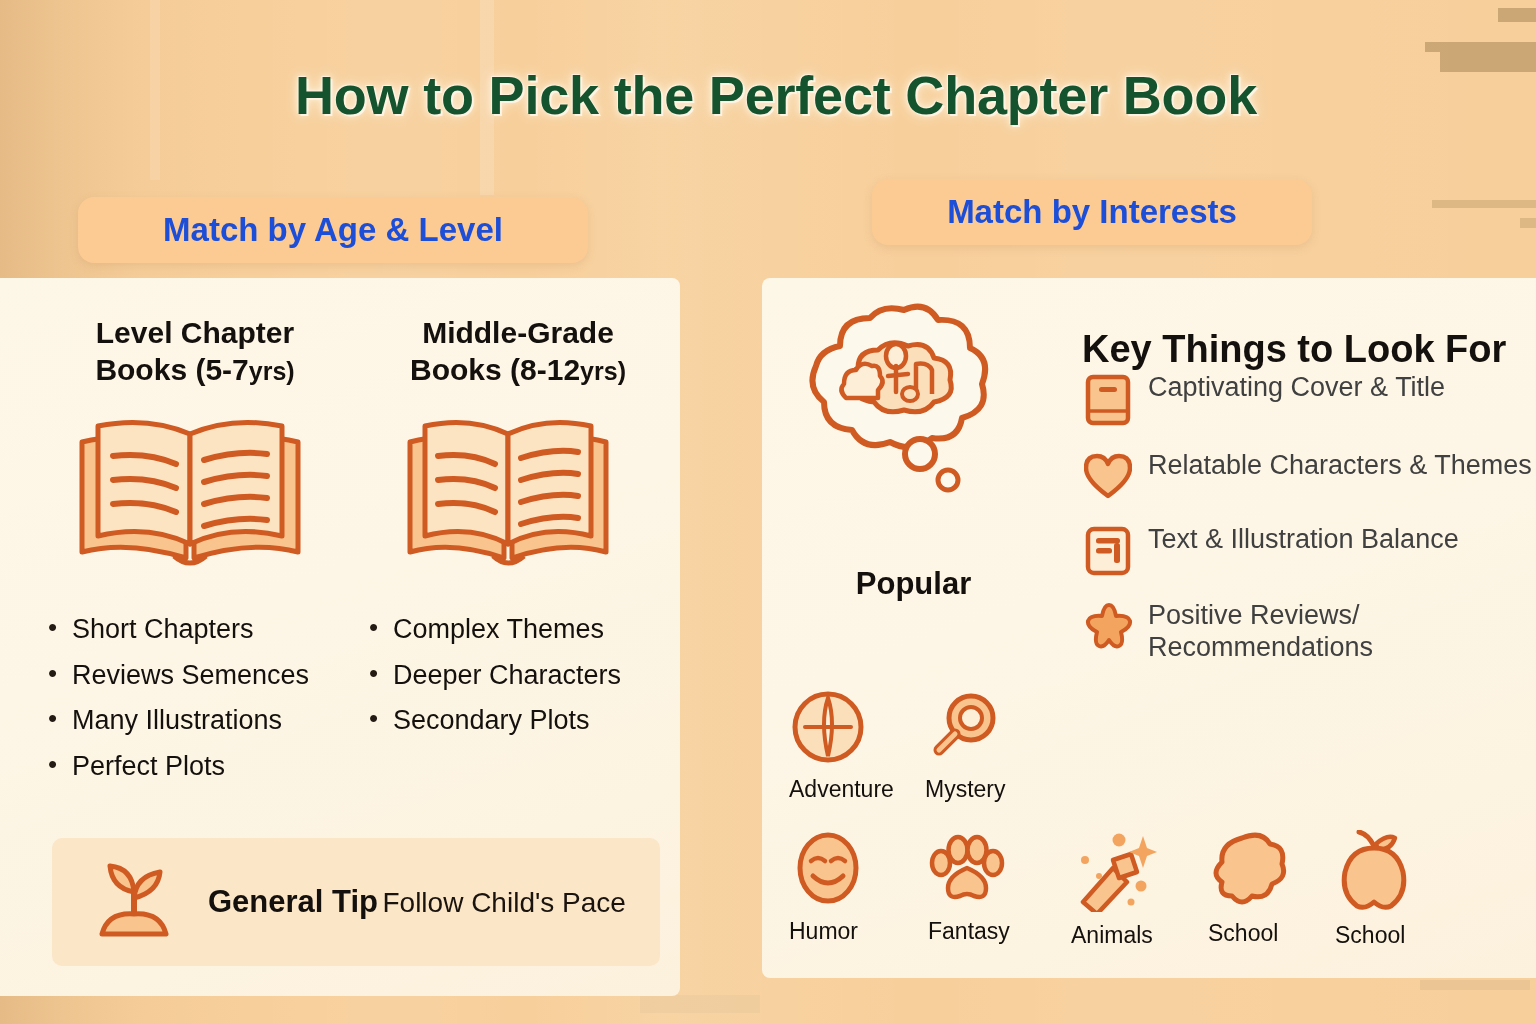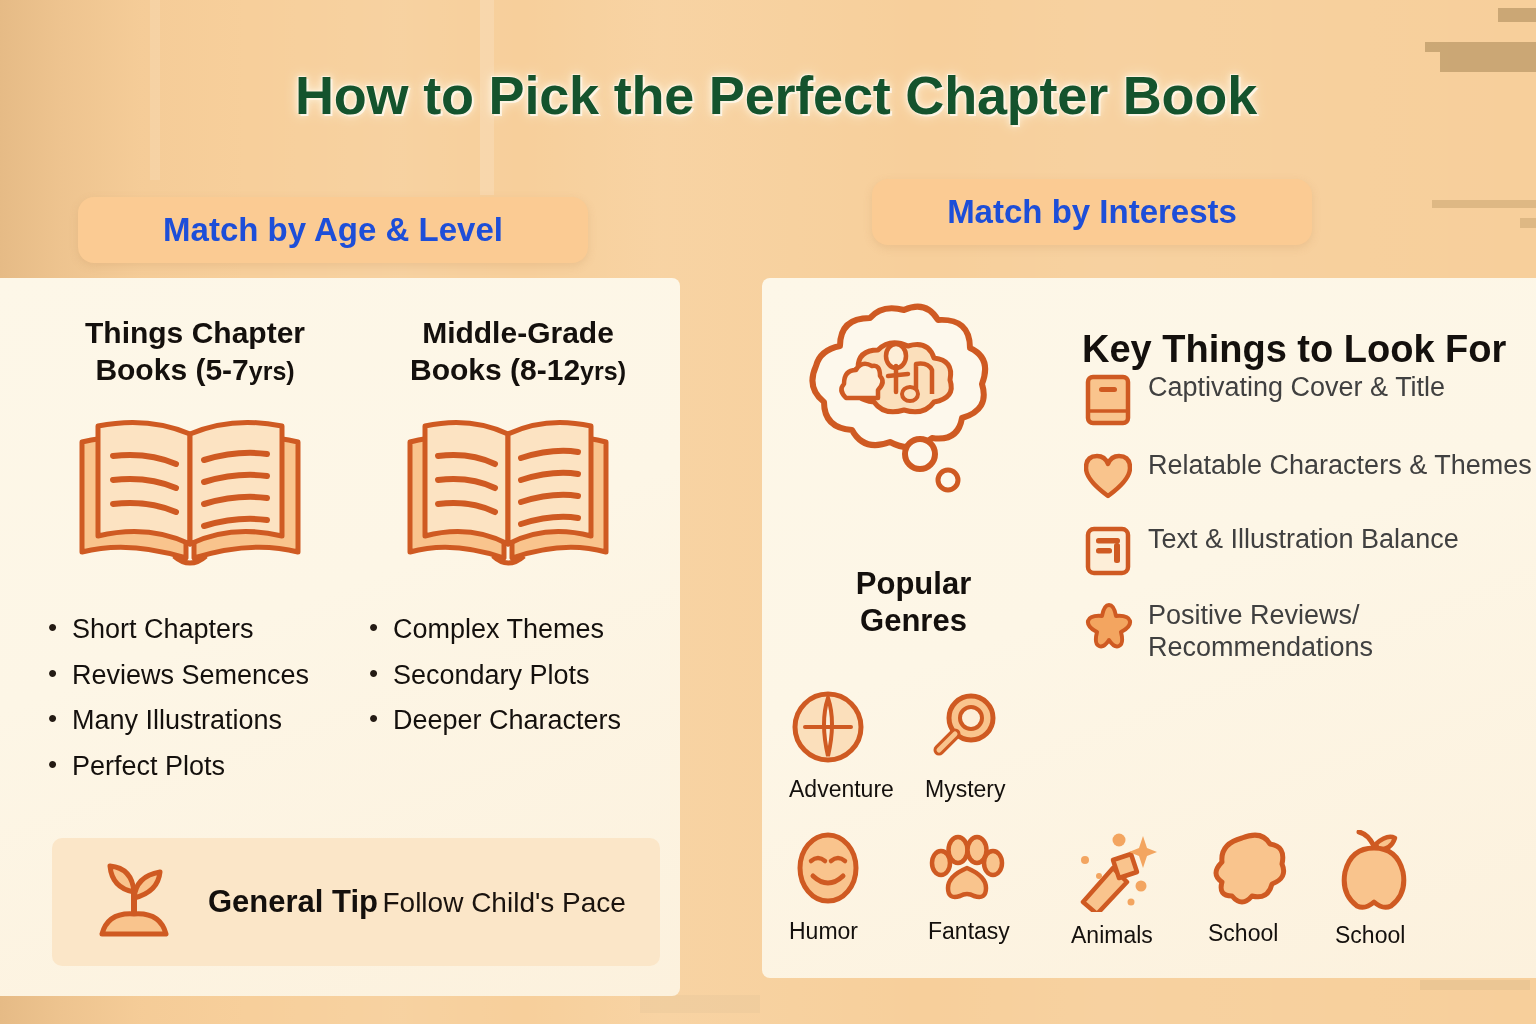--- a/index.html
+++ b/index.html
@@ -167,21 +167,21 @@
 
 <div class="panel panel-left"></div>
 <div class="panel panel-right"></div>
 
 <h1 class="title">How to Pick the Perfect Chapter Book</h1>
 
 <div class="chip chip-left">Match by Age &amp; Level</div>
 <div class="chip chip-right">Match by Interests</div>
 
 <div class="col-head ch-1">
-  <div>Things Chapter</div>
+  <div>Level Chapter</div>
   <div><span>Books (5-7</span><span class="small">yrs)</span></div>
 </div>
 
 <div class="book book-1">
   <svg width="244" height="170" viewBox="0 0 244 170">
     <path d="M14 30 L14 140 Q60 128 118 146 L118 36 Q60 18 14 30 Z" fill="#f9c48d" stroke="#cf5a22" stroke-width="5" stroke-linejoin="round"></path>
     <path d="M230 30 L230 140 Q184 128 126 146 L126 36 Q184 18 230 30 Z" fill="#f9c48d" stroke="#cf5a22" stroke-width="5" stroke-linejoin="round"></path>
     <path d="M30 14 L30 124 Q80 112 122 132 L122 22 Q80 4 30 14 Z" fill="#fce3c2" stroke="#cf5a22" stroke-width="5" stroke-linejoin="round"></path>
     <path d="M214 14 L214 124 Q164 112 122 132 L122 22 Q164 4 214 14 Z" fill="#fce3c2" stroke="#cf5a22" stroke-width="5" stroke-linejoin="round"></path>
     <path d="M45 44 Q80 40 108 52" stroke="#cf5a22" stroke-width="6" fill="none" stroke-linecap="round"></path>
@@ -219,22 +219,22 @@
     <path d="M123 46 Q155 36 180 40" stroke="#cf5a22" stroke-width="6" fill="none" stroke-linecap="round"></path>
     <path d="M123 68 Q155 58 180 62" stroke="#cf5a22" stroke-width="6" fill="none" stroke-linecap="round"></path>
     <path d="M123 90 Q155 80 180 84" stroke="#cf5a22" stroke-width="6" fill="none" stroke-linecap="round"></path>
     <path d="M123 112 Q155 102 180 106" stroke="#cf5a22" stroke-width="6" fill="none" stroke-linecap="round"></path>
     <path d="M95 144 Q110 158 126 144" stroke="#cf5a22" stroke-width="5" fill="none"></path>
   </svg>
 </div>
 
 <ul class="bullets bl-2">
   <li>Complex Themes</li>
+  <li>Deeper Characters</li>
   <li>Secondary Plots</li>
-  <li>Deeper Characters</li>
 </ul>
 
 <div class="tip-box">
   <span class="tip-icon">
     <svg width="84" height="84" viewBox="0 0 84 84">
       <path d="M40 58 L40 30" stroke="#cf5a22" stroke-width="6" fill="none" stroke-linecap="round"></path>
       <path d="M40 34 Q18 30 16 8 Q38 10 40 34 Z" fill="#f9c48d" stroke="#cf5a22" stroke-width="5" stroke-linejoin="round"></path>
       <path d="M40 40 Q64 34 66 14 Q42 18 40 40 Z" fill="#f9c48d" stroke="#cf5a22" stroke-width="5" stroke-linejoin="round"></path>
       <path d="M8 76 Q14 54 40 56 Q66 54 72 76 Z" fill="#f9c48d" stroke="#cf5a22" stroke-width="5" stroke-linejoin="round"></path>
     </svg>
@@ -261,21 +261,20 @@
     <path d="M102 76 L122 74" stroke="#cf5a22" stroke-width="4.5" stroke-linecap="round"></path>
     <path d="M130 94 L130 64 Q142 62 146 70 L146 94" fill="none" stroke="#cf5a22" stroke-width="4.5" stroke-linejoin="round"></path>
     <ellipse cx="124" cy="94" rx="8" ry="7" fill="#fbdfbb" stroke="#cf5a22" stroke-width="4"></ellipse>
     <circle cx="134" cy="154" r="15" fill="#fdf8ec" stroke="#cf5a22" stroke-width="6"></circle>
     <circle cx="162" cy="180" r="10" fill="#fdf8ec" stroke="#cf5a22" stroke-width="5"></circle>
   </svg>
 </div>
 
 <div class="pg-head">
   <div>Popular</div>
-  <div>Genres</div>
 </div>
 
 <div class="genre g-adventure">
   <svg width="78" height="78" viewBox="0 0 78 78">
     <circle cx="39" cy="39" r="33" fill="#fbdfbb" stroke="#cf5a22" stroke-width="5"></circle>
     <path d="M39 10 Q47 34 39 68 Q31 34 39 10 Z" fill="#fdeed8" stroke="#cf5a22" stroke-width="4"></path>
     <path d="M16 39 L62 39" stroke="#cf5a22" stroke-width="4" stroke-linecap="round"></path>
   </svg>
   <span class="lbl">Adventure</span>
 </div>

